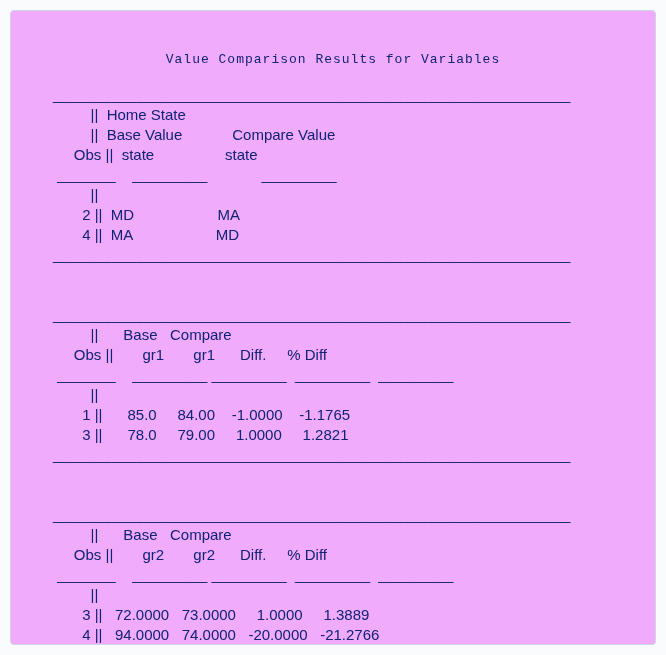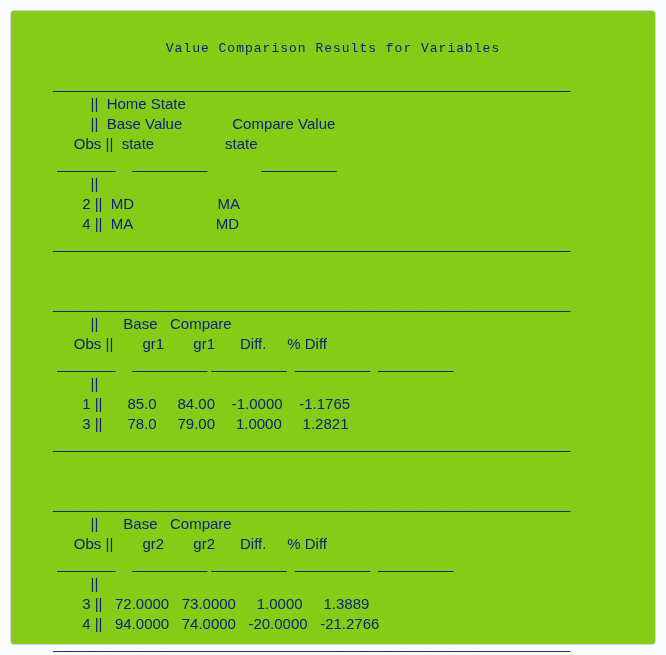--- a/index.html
+++ b/index.html
@@ -7,22 +7,22 @@
       padding: 10px;
       background: #fafbfc;
       font-family: "SAS Monospace", "Courier New", Courier, monospace;
     }
     .outer {
       width: 646px;
       height: 635px;
       box-sizing: border-box;
       border: 1px solid #cfd4e6;
       border-radius: 4px;
-      background: #84cc16;
-      padding: 30px 30px 20px 30px;
+      background: #f0abfc;
+      padding: 41px 30px 20px 30px;
     }
     .title {
       text-align: center;
       color: #112277;
       font-size: 13px;
       font-family: "Courier New", Courier, monospace;
       letter-spacing: 1px;
       margin-bottom: 18px;
     }
     pre.report {

